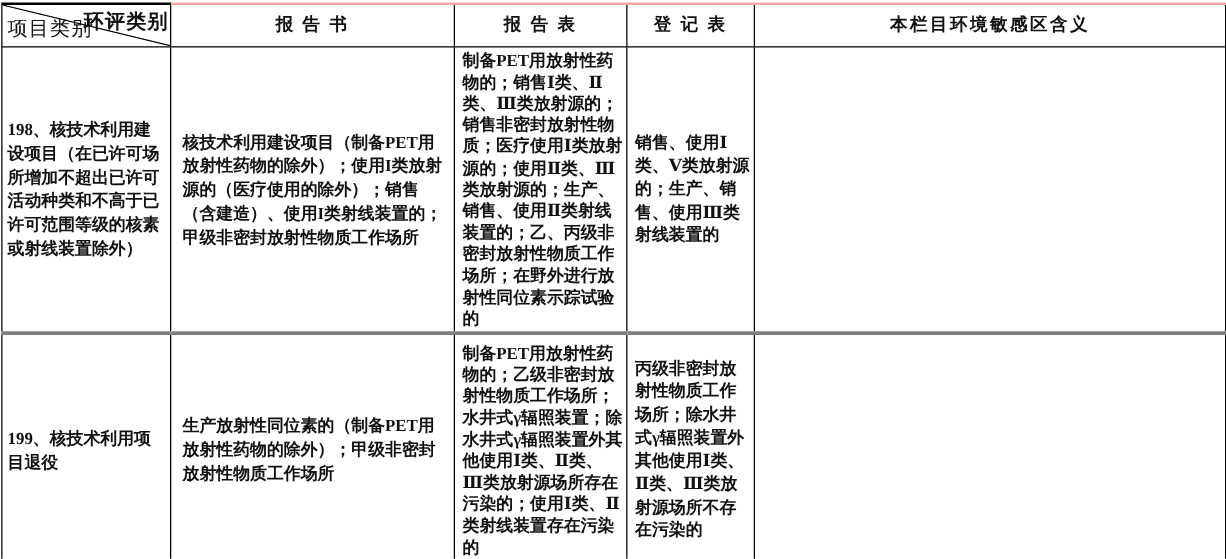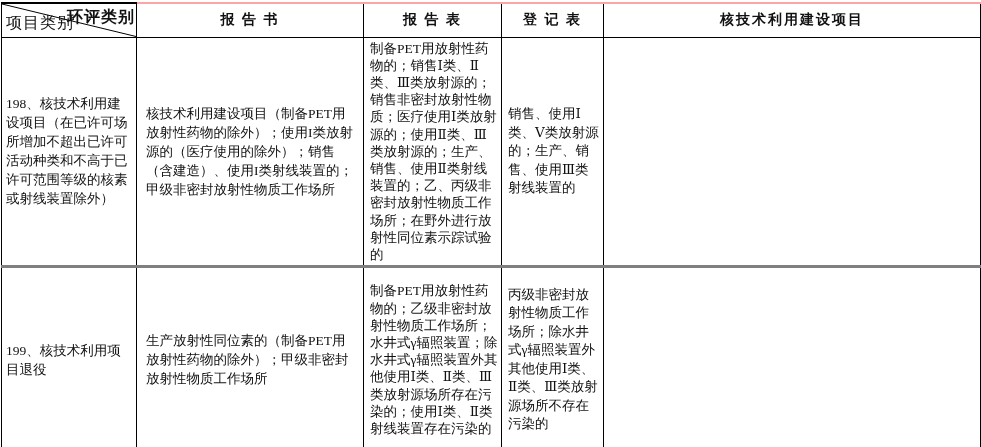--- a/index.html
+++ b/index.html
@@ -48,20 +48,21 @@
   .diag .lbl-bottom {
     position: absolute; bottom: 3px; left: 4px;
     font-size: 16px; font-weight: normal;
   }
 
   
   .catalog tbody td {
     vertical-align: middle;
     text-align: left;
     font-size: 13.5px;
+    font-weight: bold;
   }
   tr.r1 td { height: 217px; }
   tr.r2 td { height: 186px; border-top: 3px solid #7f7f7f; }
 
   td.c1 { padding: 2px 2px 2px 4px;  line-height: 19px; }
   td.c2 { padding: 2px 6px 2px 9px;  line-height: 19px; }
   td.c3 { padding: 2px 3px 2px 6px;  line-height: 17.2px; }
   td.c4 { padding: 2px 3px 2px 6px;  line-height: 18.5px; }
   td.c5 { padding: 2px 4px; }
 
@@ -84,21 +85,21 @@
         <th class="diag">
           <svg viewBox="0 0 100 100" preserveAspectRatio="none">
             <line x1="0" y1="0" x2="100" y2="100" stroke="#000" stroke-width="1" vector-effect="non-scaling-stroke"></line>
           </svg>
           <span class="lbl-top">环评类别</span>
           <span class="lbl-bottom">项目类别</span>
         </th>
         <th>报 告 书</th>
         <th>报 告 表</th>
         <th>登 记 表</th>
-        <th>核技术利用建设项目</th>
+        <th>本栏目环境敏感区含义</th>
       </tr>
     </thead>
     <tbody>
       <tr class="r1">
         <td class="c1">198、核技术利用建设项目（在已许可场所增加不超出已许可活动种类和不高于已许可范围等级的核素或射线装置除外）</td>
         <td class="c2">核技术利用建设项目（制备PET用放射性药物的除外）；使用I类放射源的（医疗使用的除外）；销售（含建造）、使用I类射线装置的；甲级非密封放射性物质工作场所</td>
         <td class="c3">制备PET用放射性药物的；销售Ⅰ类、Ⅱ类、Ⅲ类放射源的；销售非密封放射性物质；医疗使用Ⅰ类放射源的；使用Ⅱ类、Ⅲ类放射源的；生产、销售、使用Ⅱ类射线装置的；乙、丙级非密封放射性物质工作场所；在野外进行放射性同位素示踪试验的</td>
         <td class="c4">销售、使用Ⅰ类、Ⅴ类放射源的；生产、销售、使用Ⅲ类射线装置的</td>
         <td class="c5"></td>
       </tr>

